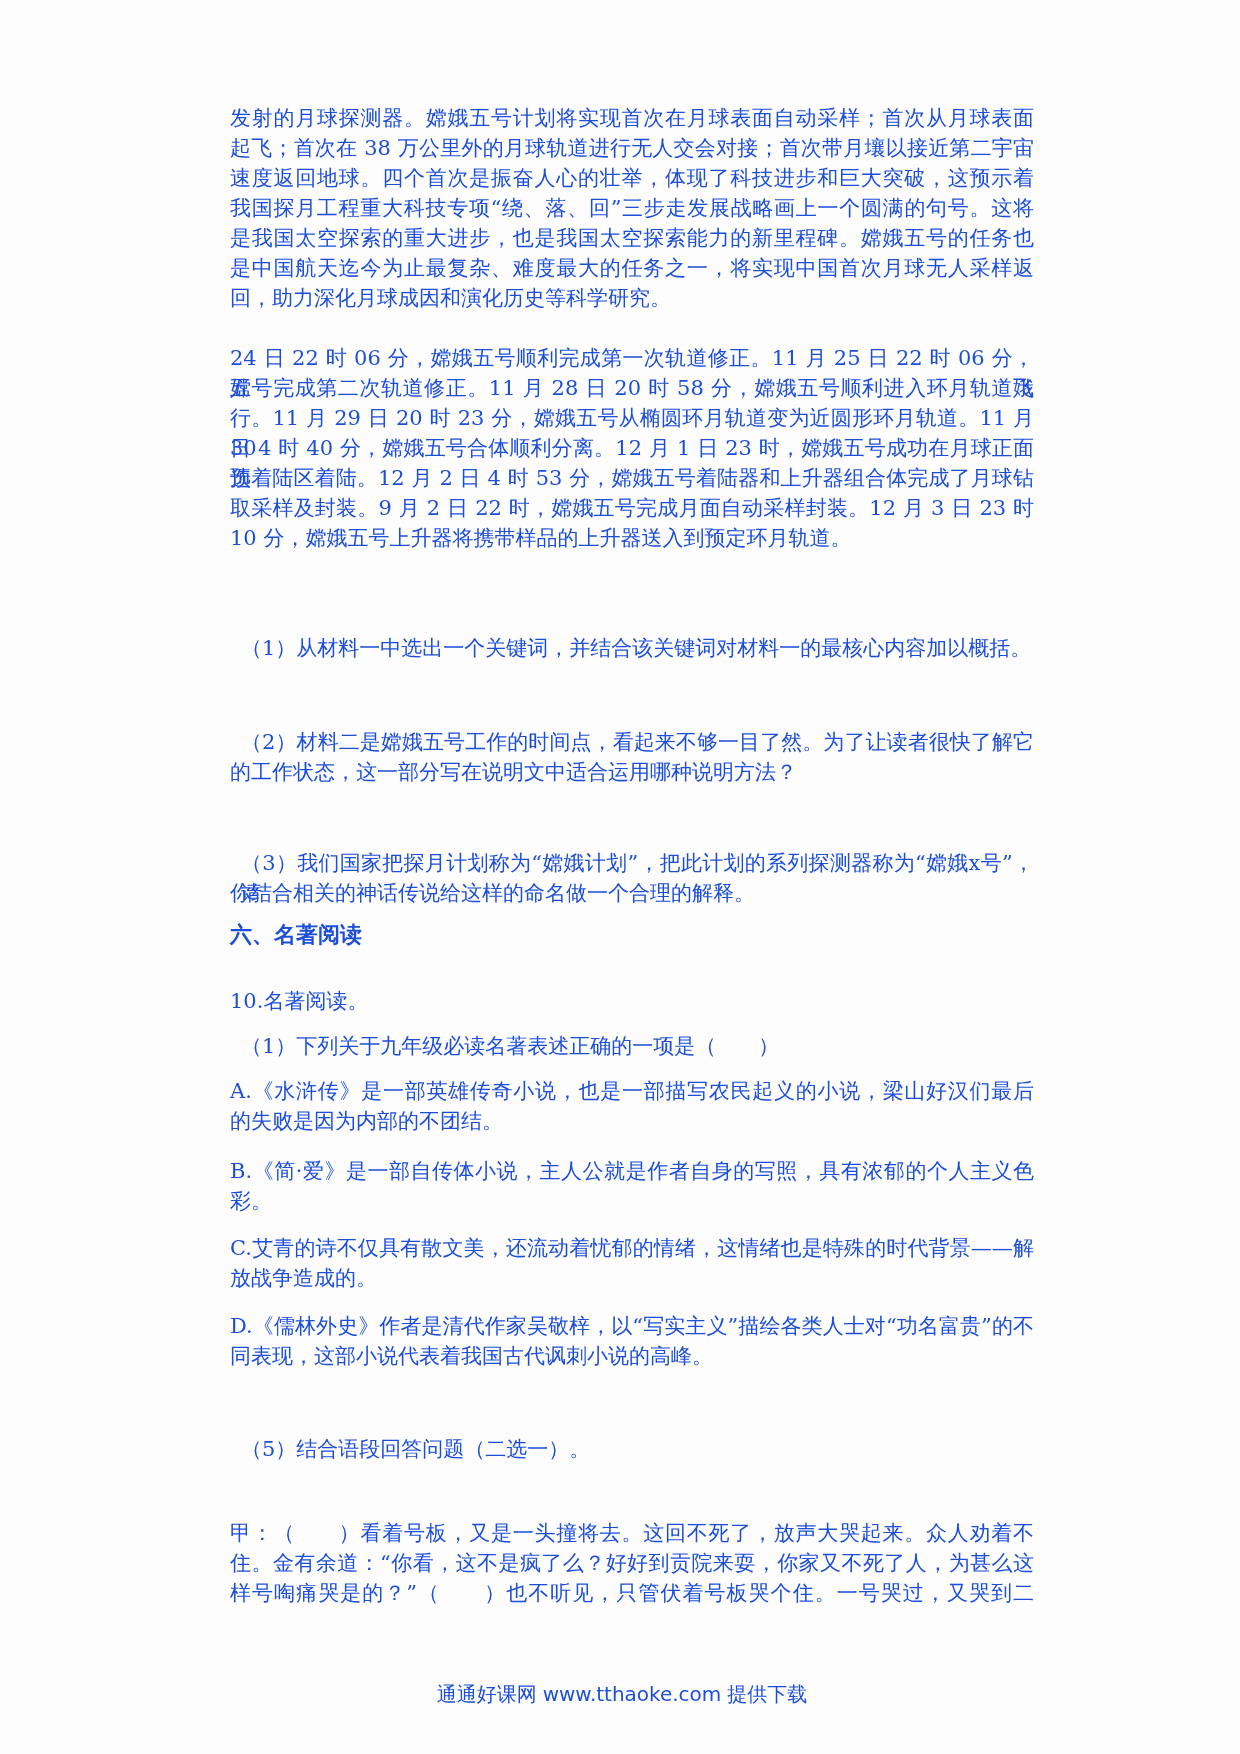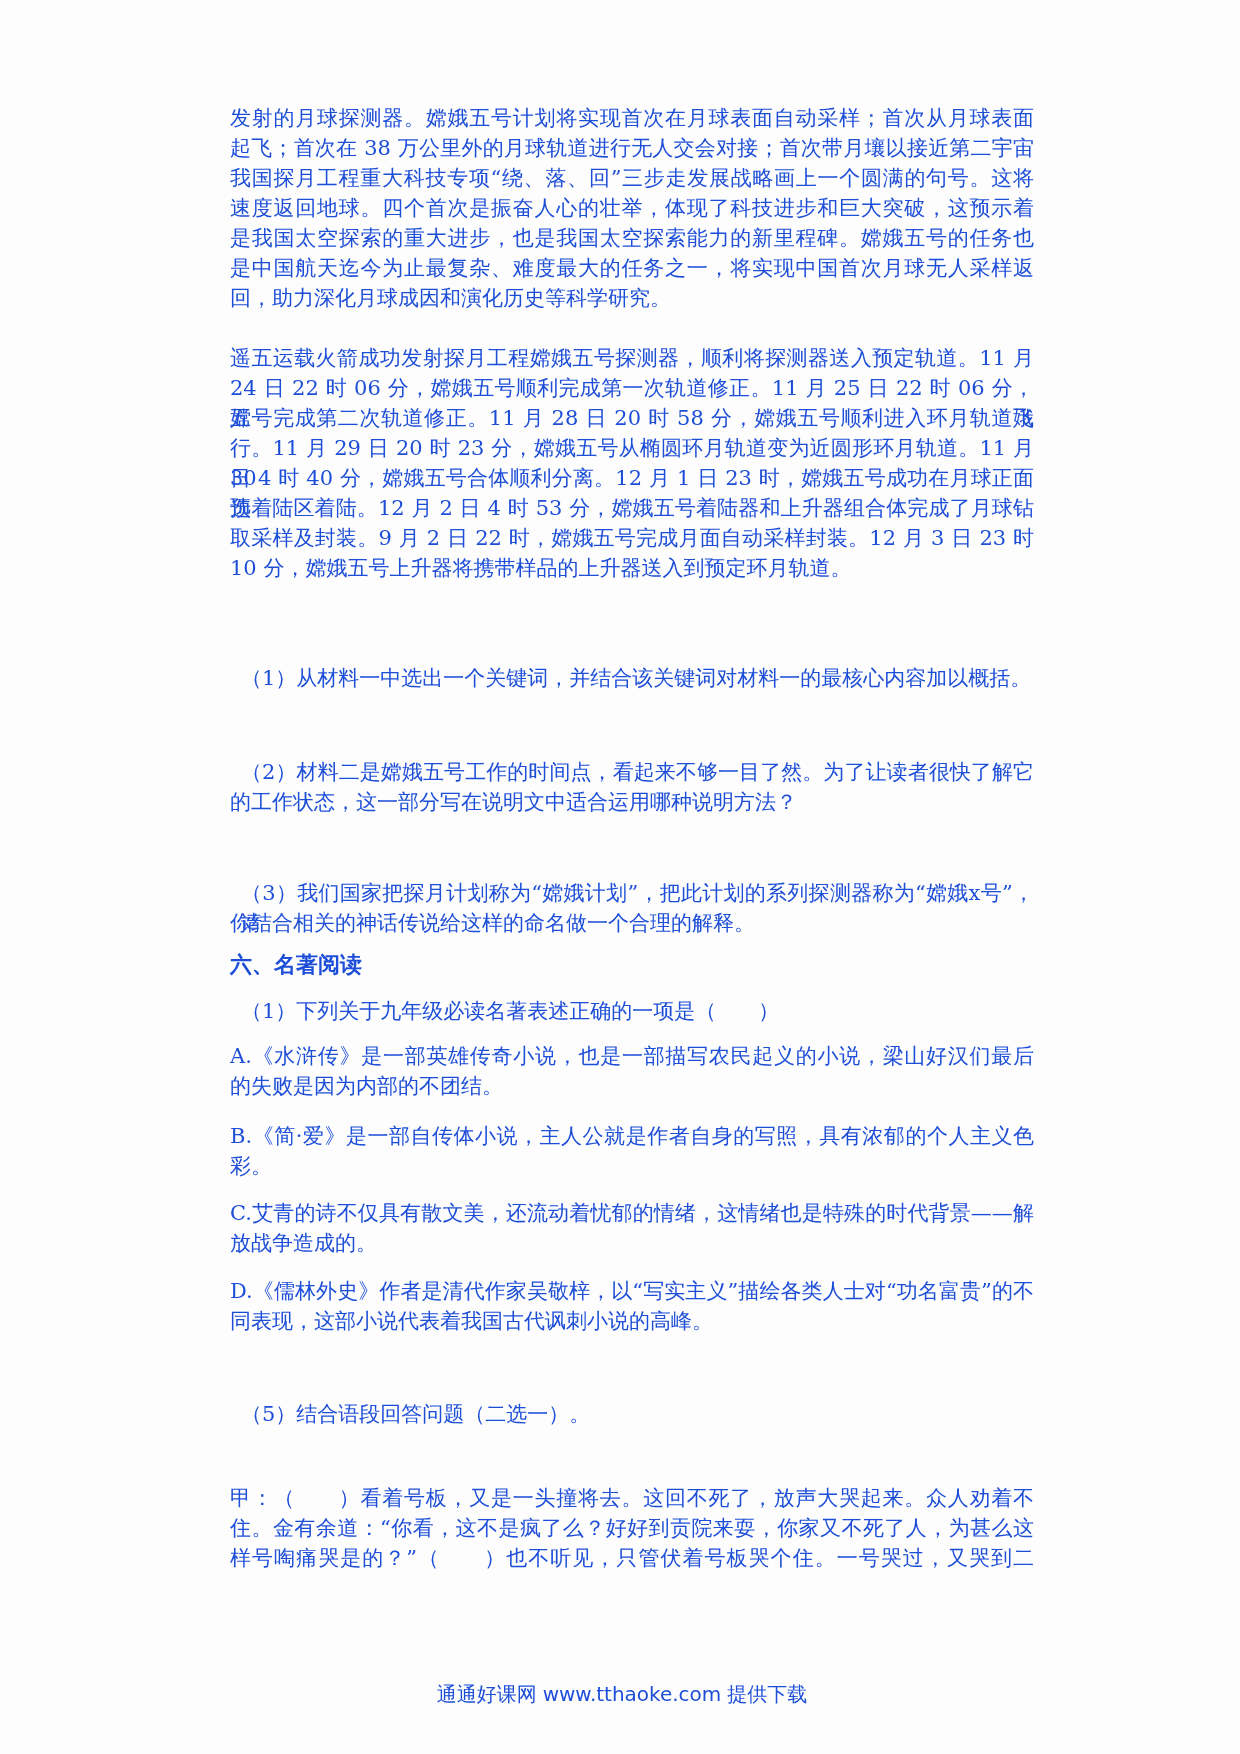--- a/index.html
+++ b/index.html
@@ -66,29 +66,28 @@
 </style>
 </head>
 <body>
 
 <div class="page">
   <div class="content">
 
     <div class="block m-p1">
       <div class="line j">发射的月球探测器。嫦娥五号计划将实现首次在月球表面自动采样；首次从月球表面</div>
       <div class="line j">起飞；首次在 38 万公里外的月球轨道进行无人交会对接；首次带月壤以接近第二宇宙</div>
+      <div class="line j">速度返回地球。四个首次是振奋人心的壮举，体现了科技进步和巨大突破，这预示着</div>
       <div class="line j">我国探月工程重大科技专项“绕、落、回”三步走发展战略画上一个圆满的句号。这将</div>
-      <div class="line j">速度返回地球。四个首次是振奋人心的壮举，体现了科技进步和巨大突破，这预示着</div>
       <div class="line j">是我国太空探索的重大进步，也是我国太空探索能力的新里程碑。嫦娥五号的任务也</div>
       <div class="line j">是中国航天迄今为止最复杂、难度最大的任务之一，将实现中国首次月球无人采样返</div>
       <div class="line">回，助力深化月球成因和演化历史等科学研究。</div>
     </div>
 
     <div class="block m-m2">
-      <div class="line j">遥五运载火箭成功发射探月工程嫦娥五号探测器，顺利将探测器送入预定轨道。11 月</div>
       <div class="line j">24 日 22 时 06 分，嫦娥五号顺利完成第一次轨道修正。11 月 25 日 22 时 06 分，嫦娥</div>
       <div class="line j">五号完成第二次轨道修正。11 月 28 日 20 时 58 分，嫦娥五号顺利进入环月轨道飞</div>
       <div class="line j">行。11 月 29 日 20 时 23 分，嫦娥五号从椭圆环月轨道变为近圆形环月轨道。11 月 30</div>
       <div class="line j">日 4 时 40 分，嫦娥五号合体顺利分离。12 月 1 日 23 时，嫦娥五号成功在月球正面预</div>
       <div class="line j">选着陆区着陆。12 月 2 日 4 时 53 分，嫦娥五号着陆器和上升器组合体完成了月球钻</div>
       <div class="line j">取采样及封装。9 月 2 日 22 时，嫦娥五号完成月面自动采样封装。12 月 3 日 23 时</div>
       <div class="line">10 分，嫦娥五号上升器将携带样品的上升器送入到预定环月轨道。</div>
     </div>
 
     <div class="block m-q1 indent">
@@ -102,20 +101,23 @@
 
     <div class="block m-q3 indent">
       <div class="line j">（3）我们国家把探月计划称为“嫦娥计划”，把此计划的系列探测器称为“嫦娥x号”，请</div>
       <div class="line" style="margin-left:-11px">你结合相关的神话传说给这样的命名做一个合理的解释。</div>
     </div>
 
     <div class="block m-sec">
       <div class="section-heading">六、名著阅读</div>
     </div>
 
+    <div class="block m-q10">
+      <div class="line">10.名著阅读。</div>
+    </div>
 
     <div class="block m-q10s1 indent">
       <div class="line">（1）下列关于九年级必读名著表述正确的一项是（　　）</div>
     </div>
 
     <div class="block m-optA">
       <div class="line j">A.《水浒传》是一部英雄传奇小说，也是一部描写农民起义的小说，梁山好汉们最后</div>
       <div class="line">的失败是因为内部的不团结。</div>
     </div>
 

